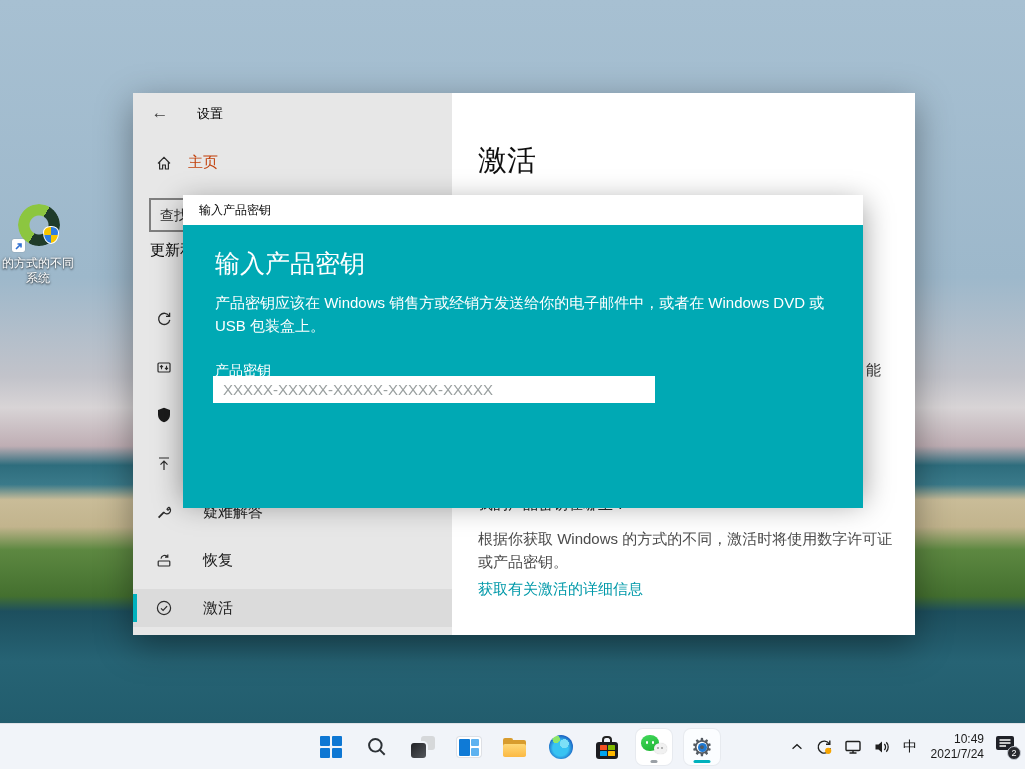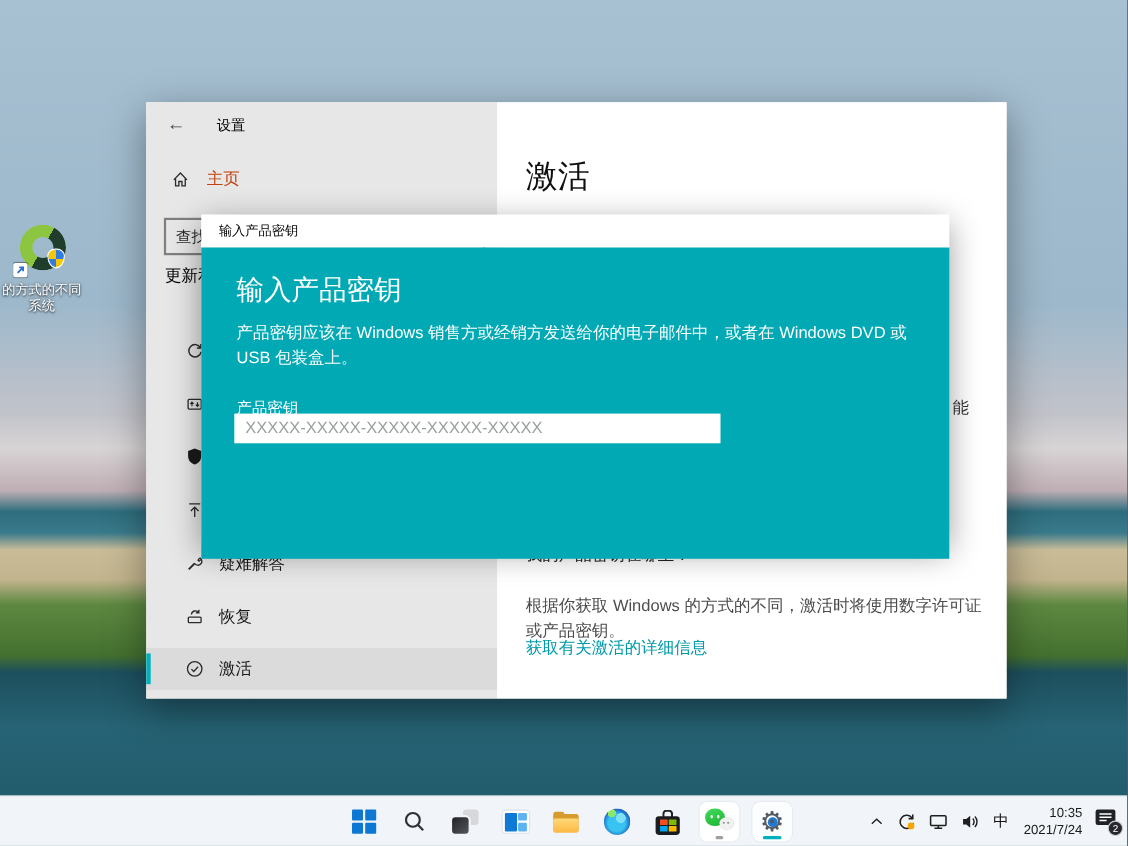--- a/index.html
+++ b/index.html
@@ -60,29 +60,29 @@
   .win-controls{position:absolute;right:0;top:0;display:flex;}
   .wc-btn{width:45px;height:32px;display:flex;align-items:center;justify-content:center;color:#5c5c5c;font-size:12px;}
   .max-box{width:10px;height:10px;border:1px solid #5c5c5c;display:block;}
   .home-row{position:absolute;left:22px;top:60px;display:flex;align-items:center;gap:15px;font-size:15px;color:#c2410c;}
   .search-box{position:absolute;left:16px;top:105px;width:292px;height:34px;border:2px solid #7f7f7f;background:transparent;}
   .search-box input{width:100%;height:100%;border:none;background:transparent;outline:none;
     font-size:14px;padding:0 9px;font-family:inherit;color:#222;}
   .search-box input::placeholder{color:#2a2a2a;opacity:1;}
   .section-title{position:absolute;left:17px;top:148px;font-size:15px;color:#000;}
   .srow{position:absolute;left:0;width:319px;height:38px;display:flex;align-items:center;
-    padding-left:35px;gap:13px;font-size:15px;color:#1b1b1b;}
+    padding-left:22px;gap:30px;font-size:15px;color:#1b1b1b;}
   .srow svg{flex:0 0 auto;}
   .srow.sel{background:rgba(0,0,0,.05);}
   .srow.sel::before{content:"";position:absolute;left:0;top:5px;width:4px;height:28px;background:#00b1bd;}
   .main{position:absolute;left:319px;top:0;width:463px;height:100%;background:#fff;}
   .page-h{position:absolute;left:26px;top:48px;font-size:29px;font-weight:300;color:#101010;}
   .frag{position:absolute;left:414px;top:268px;font-size:15px;color:#333;}
   .q{position:absolute;left:26px;top:402px;font-size:15px;color:#242424;}
-  .bodytxt{position:absolute;left:26px;top:434px;width:416px;font-size:15px;line-height:23px;color:#4c4c4c;margin-top:12px;}
+  .bodytxt{position:absolute;left:26px;top:434px;width:416px;font-size:15px;line-height:23px;color:#4c4c4c;}
   .lnk{position:absolute;left:26px;top:487px;font-size:15px;color:#0099a9;}
 
   
   .dlg{position:absolute;left:183px;top:195px;width:680px;height:300px;z-index:10;
     box-shadow:0 8px 28px rgba(0,0,0,.4);}
   .dlg-tb{height:30px;background:#fff;display:flex;align-items:center;padding-left:16px;
     font-size:12px;color:#000;}
   .dlg-body{position:relative;height:283px;background:#00a9b4;color:#fff;}
   .dlg-h{position:absolute;left:32px;top:22px;font-size:25px;}
   .dlg-desc{position:absolute;left:32px;top:66px;width:624px;font-size:15px;line-height:23px;}
@@ -366,21 +366,21 @@
         </svg>
       </div>
       <div class="titem">
         <svg width="20" height="20" viewBox="0 0 20 20">
           <path d="M3.5 7.5 H6.5 L10 4.5 V15.5 L6.5 12.5 H3.5 Z" fill="#1f1f1f"></path>
           <path d="M12.3 7 A4.2 4.2 0 0 1 12.3 13 M14.3 5.2 A7 7 0 0 1 14.3 14.8" stroke="#1f1f1f" stroke-width="1.3" fill="none"></path>
         </svg>
       </div>
       <div class="titem ime">中</div>
       <div class="clock">
-        <div>10:35</div>
+        <div>10:49</div>
         <div>2021/7/24</div>
       </div>
       <div class="notif">
         <svg width="24" height="22" viewBox="0 0 24 22">
           <rect x="3" y="2" width="18" height="14" rx="2" fill="#1f2127"></rect>
           <path d="M6.5 6 H17.5 M6.5 9 H17.5 M6.5 12 H13" stroke="#fff" stroke-width="1.4"></path>
         </svg>
         <div class="badge">2</div>
       </div>
     </div>

